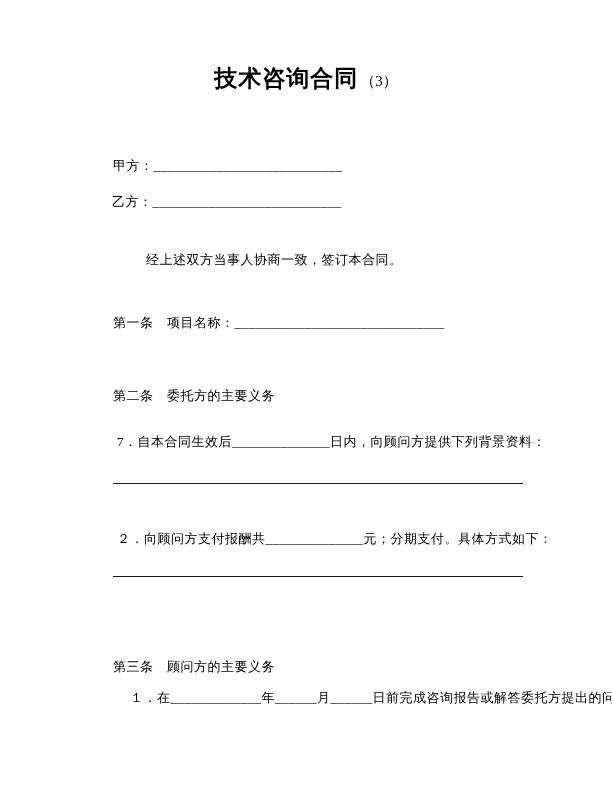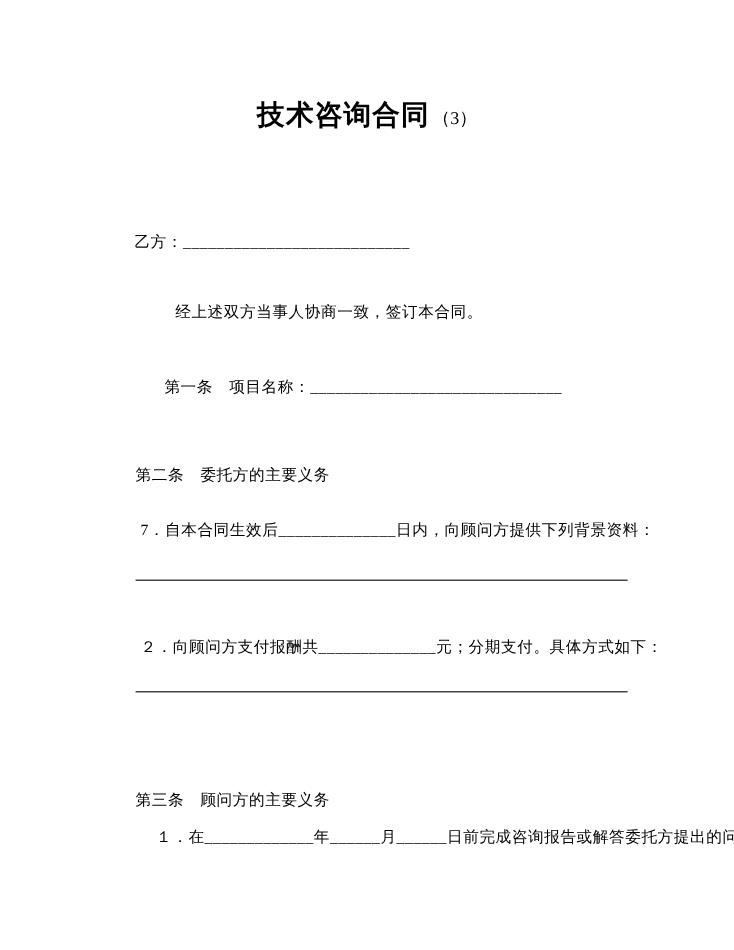--- a/index.html
+++ b/index.html
@@ -18,21 +18,21 @@
     overflow: hidden;
   }
   .abs-line {
     position: absolute;
     white-space: nowrap;
     line-height: 1.25;
     letter-spacing: 0.5px;
   }
   .title-wrap {
     position: absolute;
-    top: 80px;
+    top: 63px;
     left: 0;
     width: 612px;
     text-align: center;
     white-space: nowrap;
   }
   .title-main {
     font-family: "Liberation Sans", "DejaVu Sans", sans-serif;
     font-weight: bold;
     font-size: 23px;
     letter-spacing: 1px;
@@ -40,21 +40,21 @@
   }
   .title-suffix {
     font-size: 15px;
     font-weight: normal;
     vertical-align: baseline;
     margin-left: 2px;
   }
   .party-line   { top: 158px; left: 113px; }
   .party-line-b { top: 194px; left: 99px; margin-left: 13px; }
   .intro-line   { top: 252px; left: 113px; margin-left: 33px; }
-  .clause1-line { top: 315px; left: 113px; margin-left: 24px; }
+  .clause1-line { top: 315px; left: 113px; }
   .clause2-head { top: 388px; left: 113px; }
   .c2-item1     { top: 434px; left: 117px; }
   .c2-item2     { top: 531px; left: 117px; }
   .clause3-head { top: 623px; left: 113px; margin-top: 36px; }
   .c3-item1     { top: 690px; left: 130px; }
   .fill-line {
     position: absolute;
     left: 113px;
     width: 410px;
     height: 0;
@@ -65,20 +65,21 @@
 </style>
 </head>
 <body>
 
 <div class="page">
 
   <div class="title-wrap">
     <span class="title-main">技术咨询合同</span><span class="title-suffix">（3）</span>
   </div>
 
+  <div class="abs-line party-line">甲方：___________________________</div>
 
   <div class="abs-line party-line-b">乙方：___________________________</div>
 
   <div class="abs-line intro-line">经上述双方当事人协商一致，签订本合同。</div>
 
   <div class="abs-line clause1-line">第一条　项目名称：______________________________</div>
 
   <div class="abs-line clause2-head">第二条　委托方的主要义务</div>
 
   <div class="abs-line c2-item1">7．自本合同生效后______________日内，向顾问方提供下列背景资料：</div>

